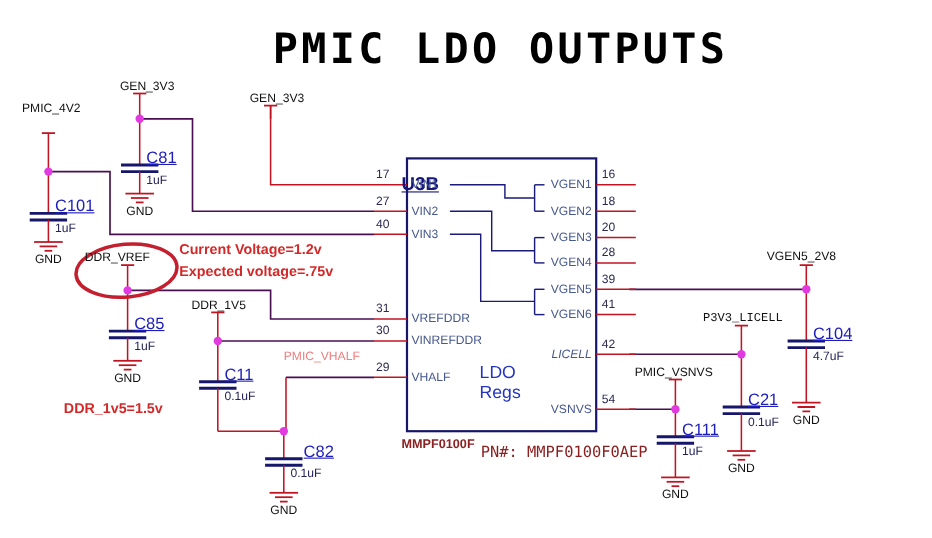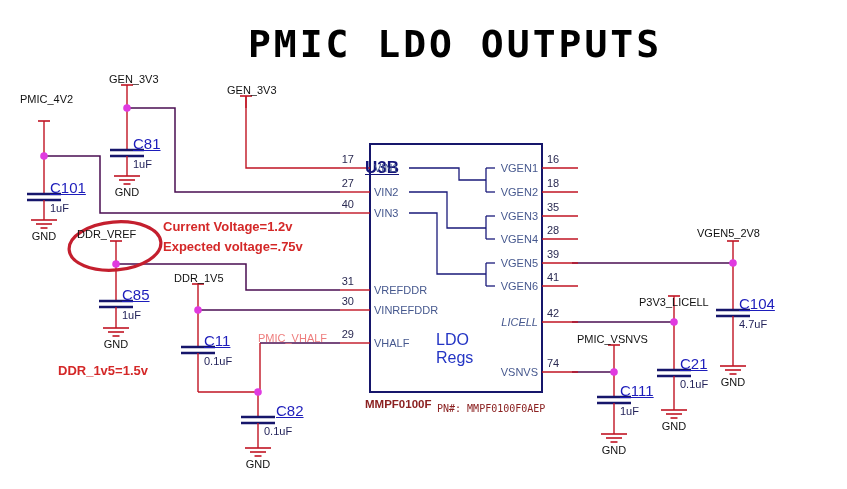--- a/index.html
+++ b/index.html
@@ -16,21 +16,21 @@
   .pin-num.left{width:30px;text-align:right;}
   .pin-name{font-size:11px;color:#46588e;}
   .pin-name.right{width:62px;text-align:right;}
   .cap-ref{font-size:15px;color:#1d1dbb;text-decoration:underline;}
   .cap-val{font-size:11px;color:#23235a;}
   .gnd-lbl{font-size:11px;color:#111111;width:36px;text-align:center;}
   .ann{font-size:13px;font-weight:bold;color:#d42828;}
   .u3b{left:365px;top:120px;font-size:17px;font-weight:bold;color:#15157a;text-decoration:underline;margin-top:38px;}
   .ldo{left:436px;top:331px;font-size:16px;line-height:18px;color:#2334c4;}
   .part{left:365px;top:398px;font-size:11.5px;font-weight:bold;color:#8b2121;}
-  .pn{left:437px;top:403px;font-size:10px;font-family:"DejaVu Sans Mono",monospace;color:#8b2121;}
+  .pn{left:437px;top:403px;font-size:14px;font-family:"DejaVu Sans Mono",monospace;color:#8b2121;}
 </style>
 </head>
 <body>
 
 <div class="canvas">
   <svg id="schematic-svg" viewBox="0 0 847 489">
       <polyline points="127,108 175,108 175,192 340,192" fill="none" stroke="#4a0e52" stroke-width="1.5"></polyline>
       <polyline points="44,156 100,156 100,213 340,213" fill="none" stroke="#4a0e52" stroke-width="1.5"></polyline>
       <polyline points="116,264 246,264 246,290 340,290" fill="none" stroke="#4a0e52" stroke-width="1.5"></polyline>
       <polyline points="198,310 340,310" fill="none" stroke="#4a0e52" stroke-width="1.5"></polyline>
@@ -165,31 +165,31 @@
       <div class="abs pin-num left" style="left: 324px; top: 275px;">31</div>
       <div class="abs pin-name" style="left: 374px; top: 284px;">VREFDDR</div>
       <div class="abs pin-num left" style="left: 324px; top: 295px;">30</div>
       <div class="abs pin-name" style="left: 374px; top: 304px;">VINREFDDR</div>
       <div class="abs pin-num left" style="left: 324px; top: 328px;">29</div>
       <div class="abs pin-name" style="left: 374px; top: 337px;">VHALF</div>
       <div class="abs pin-num" style="left: 547px; top: 153px;">16</div>
       <div class="abs pin-name right" style="left: 476px; top: 162px;">VGEN1</div>
       <div class="abs pin-num" style="left: 547px; top: 177px;">18</div>
       <div class="abs pin-name right" style="left: 476px; top: 186px;">VGEN2</div>
-      <div class="abs pin-num" style="left: 547px; top: 201px;">35</div>
+      <div class="abs pin-num" style="left: 547px; top: 201px;">20</div>
       <div class="abs pin-name right" style="left: 476px; top: 210px;">VGEN3</div>
       <div class="abs pin-num" style="left: 547px; top: 224px;">28</div>
       <div class="abs pin-name right" style="left: 476px; top: 233px;">VGEN4</div>
       <div class="abs pin-num" style="left: 547px; top: 248px;">39</div>
       <div class="abs pin-name right" style="left: 476px; top: 257px;">VGEN5</div>
       <div class="abs pin-num" style="left: 547px; top: 271px;">41</div>
       <div class="abs pin-name right" style="left: 476px; top: 280px;">VGEN6</div>
       <div class="abs pin-num" style="left: 547px; top: 307px;">42</div>
       <div class="abs pin-name right" style="left: 476px; top: 316px; font-style: italic;">LICELL</div>
-      <div class="abs pin-num" style="left: 547px; top: 357px;">74</div>
+      <div class="abs pin-num" style="left: 547px; top: 357px;">54</div>
       <div class="abs pin-name right" style="left: 476px; top: 366px;">VSNVS</div>
       <div class="abs cap-ref" style="left: 133px; top: 135px;">C81</div>
       <div class="abs cap-val" style="left: 133px; top: 158px;">1uF</div>
       <div class="abs cap-ref" style="left: 50px; top: 179px;">C101</div>
       <div class="abs cap-val" style="left: 50px; top: 202px;">1uF</div>
       <div class="abs cap-ref" style="left: 122px; top: 286px;">C85</div>
       <div class="abs cap-val" style="left: 122px; top: 309px;">1uF</div>
       <div class="abs cap-ref" style="left: 204px; top: 332px;">C11</div>
       <div class="abs cap-val" style="left: 204px; top: 355px;">0.1uF</div>
       <div class="abs cap-ref" style="left: 264px; top: 402px; margin-left: 12px;">C82</div>
@@ -206,20 +206,20 @@
       <div class="abs gnd-lbl" style="left: 240px; top: 458px;">GND</div>
       <div class="abs gnd-lbl" style="left: 715px; top: 376px;">GND</div>
       <div class="abs gnd-lbl" style="left: 656px; top: 420px;">GND</div>
       <div class="abs gnd-lbl" style="left: 596px; top: 444px;">GND</div>
       <div class="abs net-lbl" style="left: 20px; top: 93px;">PMIC_4V2</div>
       <div class="abs net-lbl" style="left: 109px; top: 73px;">GEN_3V3</div>
       <div class="abs net-lbl" style="left: 227px; top: 84px;">GEN_3V3</div>
       <div class="abs net-lbl" style="left: 77px; top: 228px;">DDR_VREF</div>
       <div class="abs net-lbl" style="left: 174px; top: 272px;">DDR_1V5</div>
       <div class="abs net-lbl" style="left: 697px; top: 227px;">VGEN5_2V8</div>
-      <div class="abs net-lbl" style="left: 639px; top: 296px;">P3V3_LICELL</div>
+      <div class="abs net-lbl" style="left: 639px; top: 284px; font-family: Liberation Mono, monospace;">P3V3_LICELL</div>
       <div class="abs net-lbl" style="left: 577px; top: 333px;">PMIC_VSNVS</div>
-      <div class="abs net-lbl red" style="left: 258px; top: 332px;">PMIC_VHALF</div>
+      <div class="abs net-lbl red" style="left: 258px; top: 318px;">PMIC_VHALF</div>
       <div class="abs ann" style="left: 163px; top: 219px;">Current Voltage=1.2v</div>
       <div class="abs ann" style="left: 163px; top: 239px;">Expected voltage=.75v</div>
       <div class="abs ann" style="left: 34px; top: 363px; margin-left: 24px;">DDR_1v5=1.5v</div>
     </div>
 </div>
 
 </body></html>

